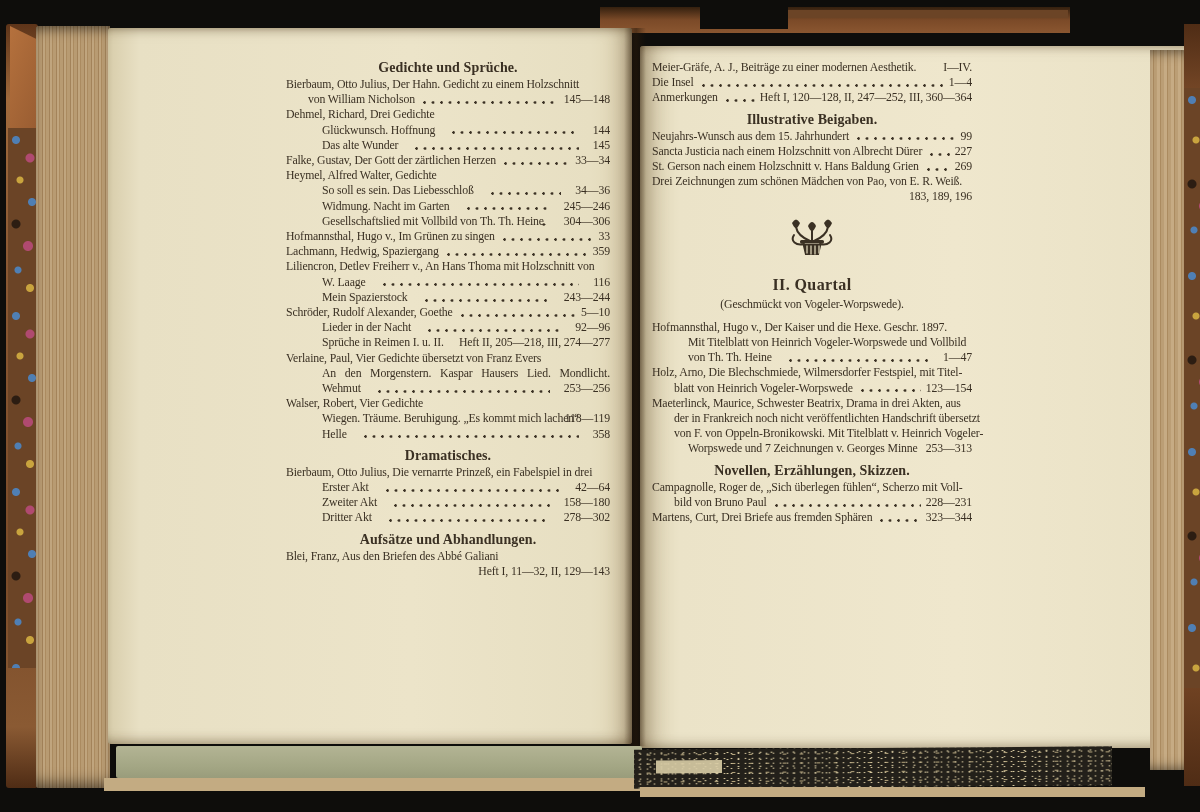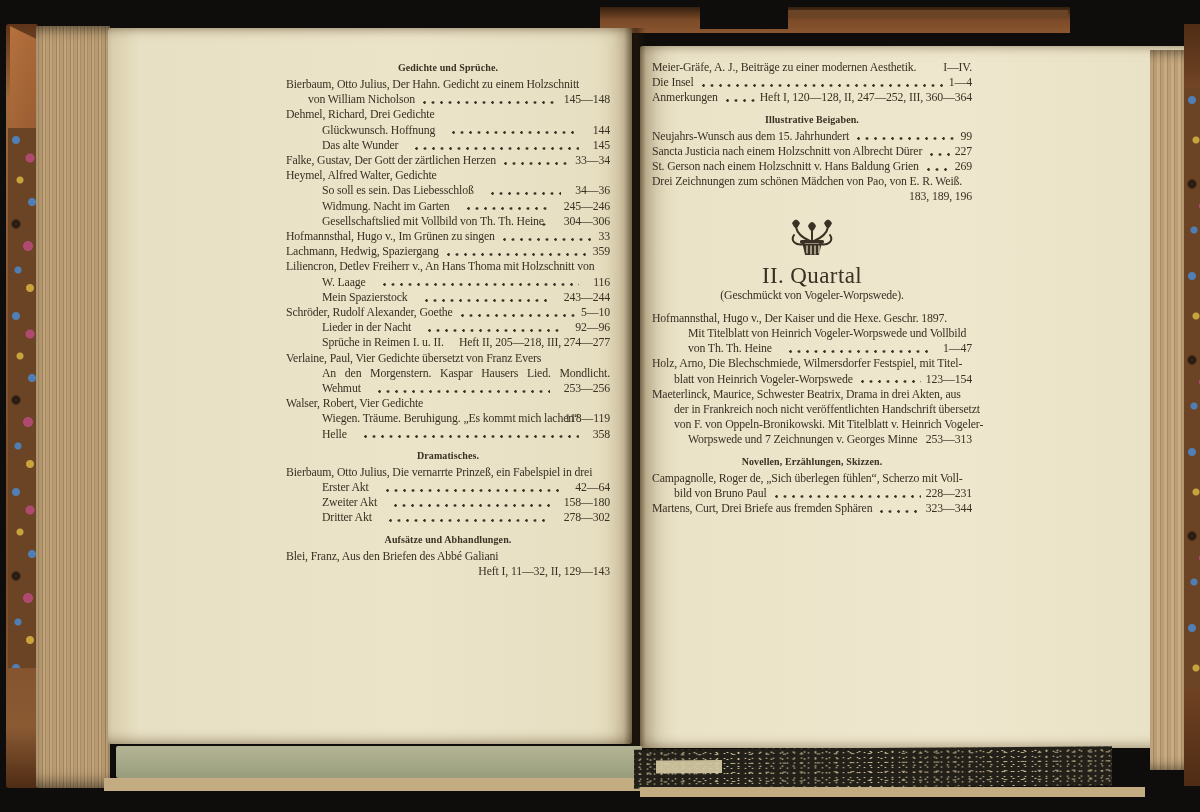--- a/index.html
+++ b/index.html
@@ -84,24 +84,24 @@
   .t{flex:0 1 auto;min-width:0;}
   .p{flex:0 0 auto;}
   .lead{flex:1 1 auto;min-width:8px;margin:0 5px 0 7px;align-self:stretch;
     background-image:radial-gradient(circle at 1.5px 1.5px,#3b3124 1.15px,transparent 1.5px);
     background-size:8.5px 3px;background-repeat:repeat-x;
     background-position:1px calc(100% - 3.5px);}
   .gapfill{flex:1 1 auto;}
   .right-line{justify-content:flex-end;}
   .justify{display:block;}
   .justify .t{display:inline-block;width:100%;text-align:justify;text-align-last:justify;}
-  .h-section{display:block;text-align:center;font-weight:bold;font-size:10px;
+  .h-section{display:block;text-align:center;font-weight:bold;font-size:14px;
     line-height:17px;margin:5px 0 1px;letter-spacing:.1px;}
-  .h-large{display:block;text-align:center;font-weight:normal;font-size:23px;
-    line-height:22px;margin:8px 0 1px;letter-spacing:.4px;}
+  .h-large{display:block;text-align:center;font-weight:bold;font-size:16px;
+    line-height:22px;margin:17px 0 1px;letter-spacing:.4px;}
   .h-sub{display:block;text-align:center;margin:0 0 8px;}
   .orn-line{text-align:center;margin:12px 0 5px;}
   .orn-line svg{vertical-align:middle;}
 </style>
 </head>
 <body>
 
 <div class="scene">
   <div class="cover-left"></div>
   <div class="leather-top-left"></div>

